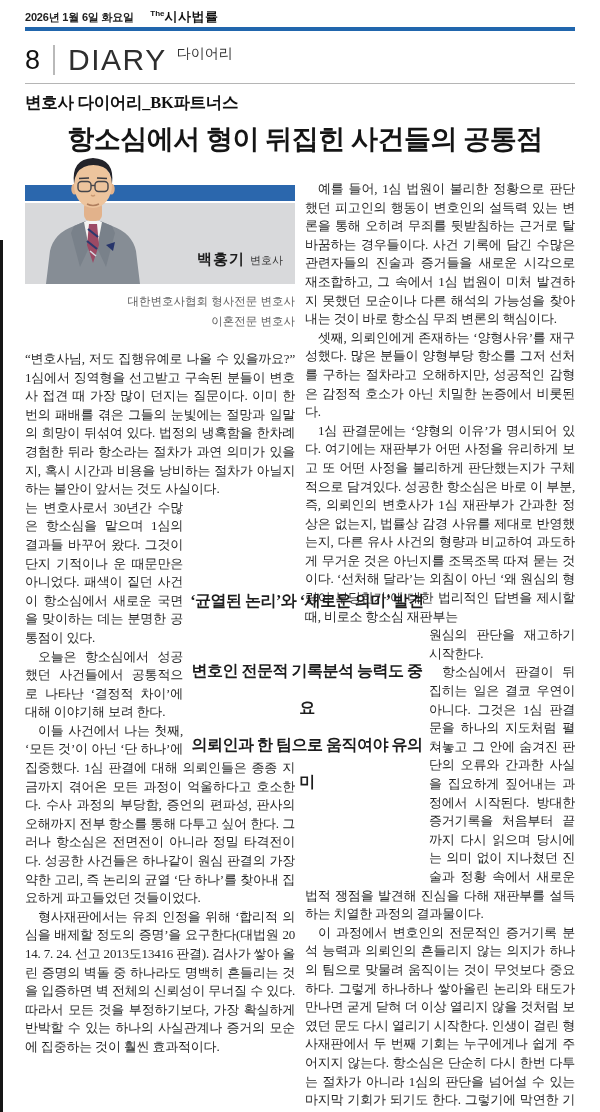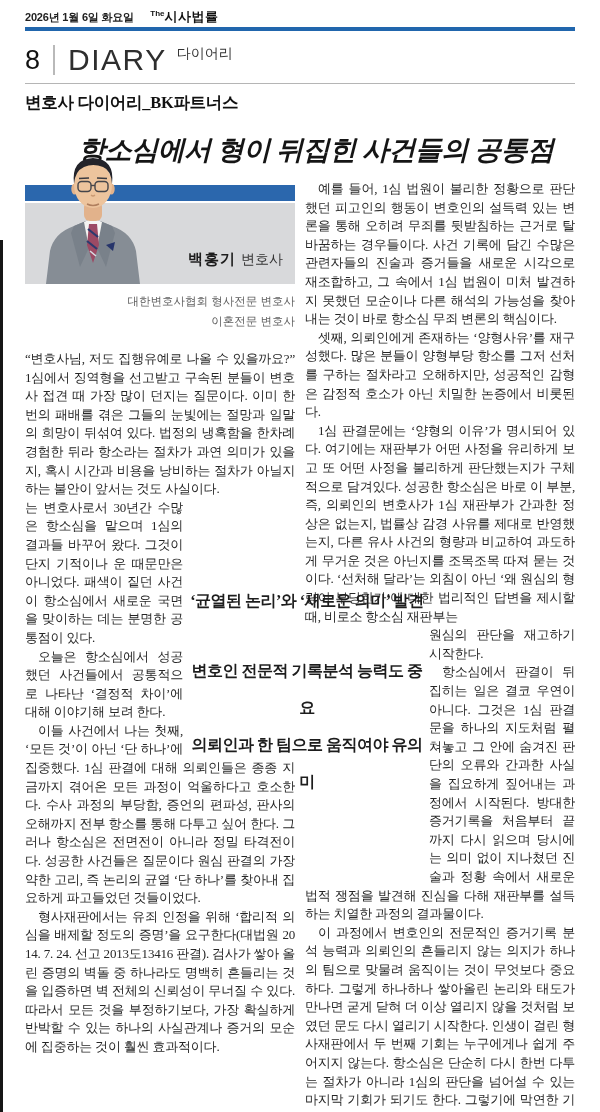--- a/index.html
+++ b/index.html
@@ -29,21 +29,21 @@
   
   .kicker { position:absolute; left:25px; top:92px; font-size:16.5px; font-weight:700; color:#111; letter-spacing:-0.3px; }
   .headline { position:absolute; left:25px; top:116px; width:550px; text-align:center; font-size:27px; font-weight:700; color:#151515; letter-spacing:-0.5px; }
 
   
   .blue-band { position:absolute; left:25px; top:185px; width:270px; height:16px; background:#2b67ad; }
   .gray-band { position:absolute; left:25px; top:203px; width:270px; height:81px; background:#d8d9db; }
   .portrait { position:absolute; left:38px; top:147px; width:110px; height:137px; }
   .author-name-row { position:absolute; left:25px; top:250px; width:258px; text-align:right; font-family:"Liberation Sans","DejaVu Sans",sans-serif; }
   .author-name { font-size:15px; font-weight:700; color:#1d1d1d; letter-spacing:1px; }
-  .author-title { font-size:14px; color:#333; margin-left:5px; }
+  .author-title { font-size:11px; color:#333; margin-left:5px; }
   .credentials { position:absolute; left:25px; top:291px; width:270px; text-align:right;
     font-family:"Liberation Sans","DejaVu Sans",sans-serif; font-size:11.5px; color:#5f5f5f; line-height:20px; }
 
   
   .col { position:absolute; width:270px; font-size:13px; line-height:18.6px; text-align:justify; word-break:break-all; letter-spacing:-0.2px; color:#262626; }
   .col-left  { left:25px;  top:350px; }
   .col-right { left:305px; top:180px; }
   .col p { margin:0; text-indent:13px; }
   .col p.no-indent { text-indent:0; }
   .cut-r { float:right; clear:right; width:112px; height:256px; }
@@ -70,21 +70,21 @@
 
   <div class="section-row">
     <span class="page-num">8</span>
     <span class="vdiv"></span>
     <span class="section-en">DIARY</span>
     <span class="section-ko">다이어리</span>
   </div>
   <div class="thin-rule"></div>
 
   <div class="kicker">변호사 다이어리_BK파트너스</div>
-  <h1 class="headline" style="margin:16px;font-style:italic;">항소심에서 형이 뒤집힌 사건들의 공통점</h1>
+  <h1 class="headline" style="margin:5px;">항소심에서 형이 뒤집힌 사건들의 공통점</h1>
 
   <div class="blue-band"></div>
   <div class="gray-band"></div>
   <svg class="portrait" viewBox="0 0 110 137" aria-hidden="true">
     <path d="M8 137 L12 104 Q16 86 36 79 L48 74 L55 71 L62 74 L74 79 Q94 86 98 104 L102 137 Z" fill="#868d95"></path>
     <path d="M36 79 L48 74 L55 92 L42 120 L33 86 Z" fill="#79818a"></path>
     <path d="M74 79 L62 74 L55 92 L68 120 L77 86 Z" fill="#79818a"></path>
     <polygon points="46,75 55,71 64,75 60,96 50,96" fill="#f4f4f2"></polygon>
     <polygon points="51,77 59,77 61,98 55,116 49,98" fill="#9c4a64"></polygon>
     <line x1="50" y1="82" x2="60" y2="90" stroke="#2c3a6e" stroke-width="2.2"></line>
@@ -111,21 +111,21 @@
   </div>
   <div class="credentials">
     <div>대한변호사협회 형사전문 변호사</div>
     <div>이혼전문 변호사</div>
   </div>
 
   <div class="col col-left">
     <p class="no-indent">“변호사님, 저도 집행유예로 나올 수 있을까요?” 1심에서 징역형을 선고받고 구속된 분들이 변호사 접견 때 가장 많이 던지는 질문이다. 이미 한 번의 패배를 겪은 그들의 눈빛에는 절망과 일말의 희망이 뒤섞여 있다. 법정의 냉혹함을 한차례 경험한 뒤라 항소라는 절차가 과연 의미가 있을지, 혹시 시간과 비용을 낭비하는 절차가 아닐지 하는 불안이 앞서는 것도 사실이다.</p>
     <p class="no-indent"><span class="cut-r"></span><span>는 변호사로서 30년간 수많은 항소심을 맡으며 1심의 결과들 바꾸어 왔다. 그것이 단지 기적이나 운 때문만은 아니었다. 패색이 짙던 사건이 항소심에서 새로운 국면을 맞이하는 데는 분명한 공통점이 있다.</span></p>
     <p>오늘은 항소심에서 성공했던 사건들에서 공통적으로 나타난 ‘결정적 차이’에 대해 이야기해 보려 한다.</p>
-    <p>이들 사건에서 나는 첫째, ‘모든 것’이 아닌 ‘단 하나’에 집중했다. 1심 판결에 대해 의뢰인들은 종종 지금까지 겪어온 모든 과정이 억울하다고 호소한다. 수사 과정의 부당함, 증언의 편파성, 판사의 오해까지 전부 항소를 통해 다투고 싶어 한다. 그러나 항소심은 전면전이 아니라 정밀 타격전이다. 성공한 사건들은 질문이다 원심 판결의 가장 약한 고리, 즉 논리의 균열 ‘단 하나’를 찾아내 집요하게 파고들었던 것들이었다.</p>
+    <p>이들 사건에서 나는 첫째, ‘모든 것’이 아닌 ‘단 하나’에 집중했다. 1심 판결에 대해 의뢰인들은 종종 지금까지 겪어온 모든 과정이 억울하다고 호소한다. 수사 과정의 부당함, 증언의 편파성, 판사의 오해까지 전부 항소를 통해 다투고 싶어 한다. 그러나 항소심은 전면전이 아니라 정밀 타격전이다. 성공한 사건들은 하나같이 원심 판결의 가장 약한 고리, 즉 논리의 균열 ‘단 하나’를 찾아내 집요하게 파고들었던 것들이었다.</p>
     <p>형사재판에서는 유죄 인정을 위해 ‘합리적 의심을 배제할 정도의 증명’을 요구한다(대법원 2014. 7. 24. 선고 2013도13416 판결). 검사가 쌓아 올린 증명의 벽돌 중 하나라도 명백히 흔들리는 것을 입증하면 벽 전체의 신뢰성이 무너질 수 있다. 따라서 모든 것을 부정하기보다, 가장 확실하게 반박할 수 있는 하나의 사실관계나 증거의 모순에 집중하는 것이 훨씬 효과적이다.</p>
 
   </div>
 
   <div class="col col-right">
     <p>예를 들어, 1심 법원이 불리한 정황으로 판단했던 피고인의 행동이 변호인의 설득력 있는 변론을 통해 오히려 무죄를 뒷받침하는 근거로 탈바꿈하는 경우들이다. 사건 기록에 담긴 수많은 관련자들의 진술과 증거들을 새로운 시각으로 재조합하고, 그 속에서 1심 법원이 미처 발견하지 못했던 모순이나 다른 해석의 가능성을 찾아내는 것이 바로 항소심 무죄 변론의 핵심이다.</p>
     <p>셋째, 의뢰인에게 존재하는 ‘양형사유’를 재구성했다. 많은 분들이 양형부당 항소를 그저 선처를 구하는 절차라고 오해하지만, 성공적인 감형은 감정적 호소가 아닌 치밀한 논증에서 비롯된다.</p>
     <p>1심 판결문에는 ‘양형의 이유’가 명시되어 있다. 여기에는 재판부가 어떤 사정을 유리하게 보고 또 어떤 사정을 불리하게 판단했는지가 구체적으로 담겨있다. 성공한 항소심은 바로 이 부분, 즉, 의뢰인의 변호사가 1심 재판부가 간과한 정상은 없는지, 법률상 감경 사유를 제대로 반영했는지, 다른 유사 사건의 형량과 비교하여 과도하게 무거운 것은 아닌지를 조목조목 따져 묻는 것이다. ‘선처해 달라’는 외침이 아닌 ‘왜 원심의 형량이 부당한가’에 대한 법리적인 답변을 제시할 때, 비로소 항소심 재판부는</p>
     <p class="no-indent"><span class="cut-l"></span><span>원심의 판단을 재고하기 시작한다.</span></p>
     <p>항소심에서 판결이 뒤집히는 일은 결코 우연이 아니다. 그것은 1심 판결문을 하나의 지도처럼 펼쳐놓고 그 안에 숨겨진 판단의 오류와 간과한 사실을 집요하게 짚어내는 과정에서 시작된다. 방대한 증거기록을 처음부터 끝까지 다시 읽으며 당시에는 의미 없이 지나쳤던 진술과 정황 속에서 새로운 법적 쟁점을 발견해 진심을 다해 재판부를 설득하는 치열한 과정의 결과물이다.</p>

